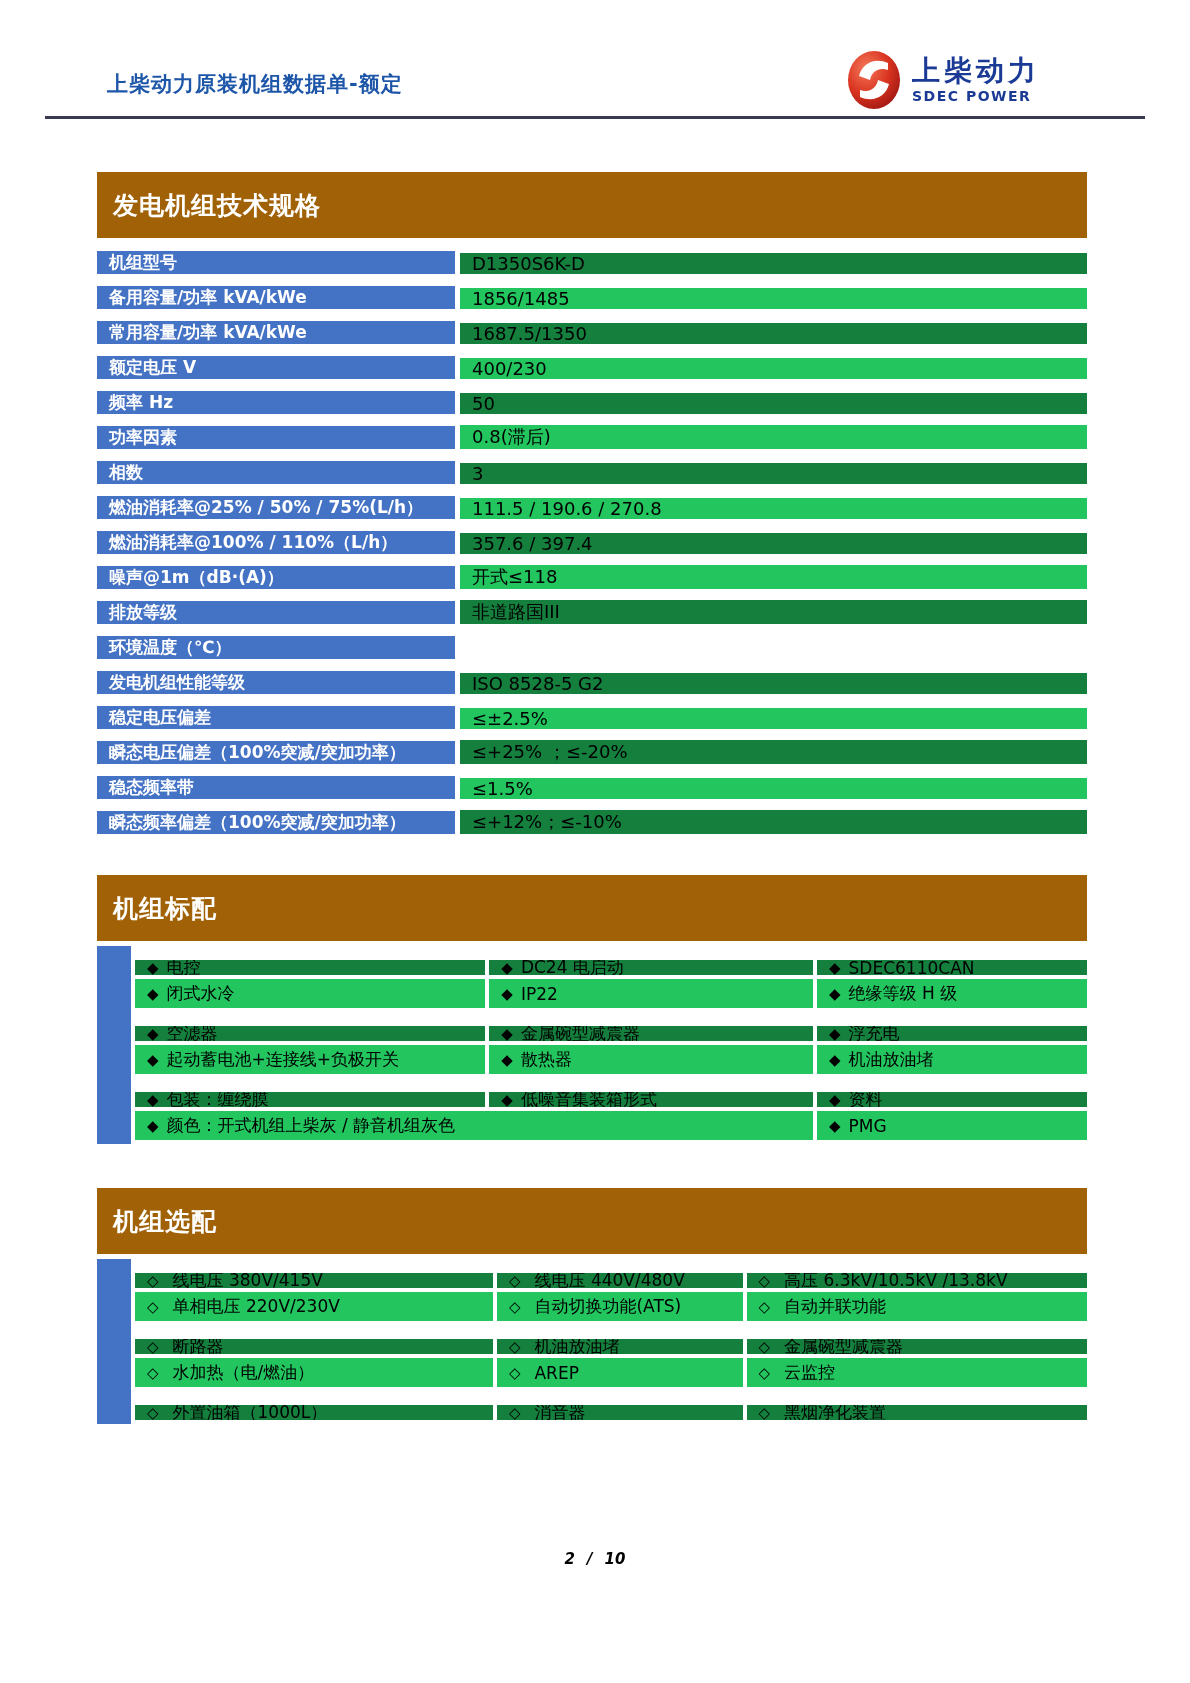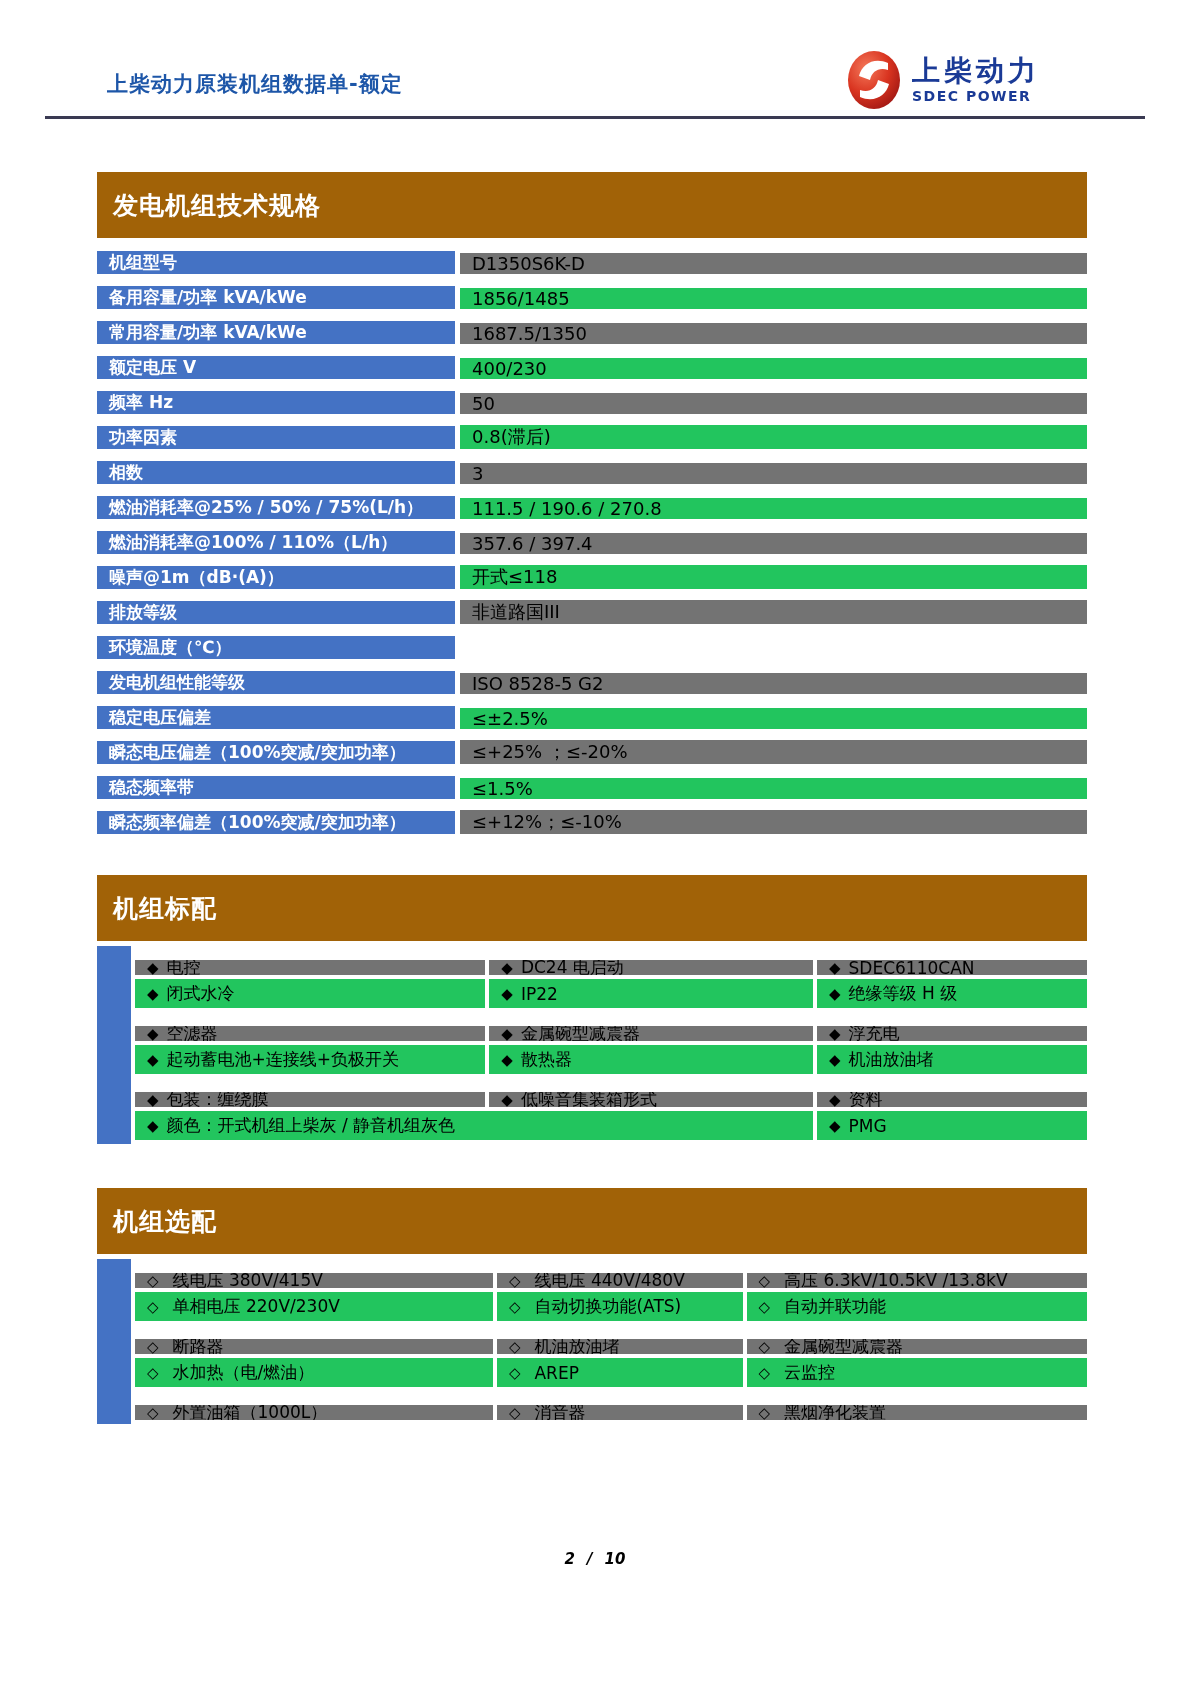--- a/index.html
+++ b/index.html
@@ -22,21 +22,21 @@
   .gap30{height:37px;}
   .gap44{height:44px;}
   .rows{margin-top:5px;}
   
   .spec-row{display:flex;height:31px;margin-bottom:4px;align-items:flex-end;}
   .spec-label{
     width:358px;background:#4472c4;color:#ffffff;font-weight:bold;font-size:17px;
     display:flex;align-items:center;padding-left:12px;box-sizing:border-box;margin-right:5px;white-space:nowrap;overflow:hidden;
   }
   .spec-value{flex:1;font-size:18px;display:flex;align-items:center;padding-left:12px;box-sizing:border-box;white-space:nowrap;}
-  .band-dark{background:#737373;margin-top:14px;}
+  .band-dark{background:#15803d;margin-top:14px;}
   .band-light{background:#22c55e;}
   
   .cfg-body{display:flex;margin-top:5px;}
   .side-strip{width:34px;background:#4472c4;margin-right:4px;}
   .cfg-rows{flex:1;}
   .cfg-row{display:flex;height:29px;margin-bottom:4px;gap:4px;}
   .cfg-cell{display:flex;align-items:center;padding-left:12px;box-sizing:border-box;font-size:17px;white-space:nowrap;overflow:hidden;}
   .dia{margin-right:8px;font-size:15px;}
   .dia-hollow{margin-right:14px;font-size:15px;}
   .std .c1{width:36.8%;}

